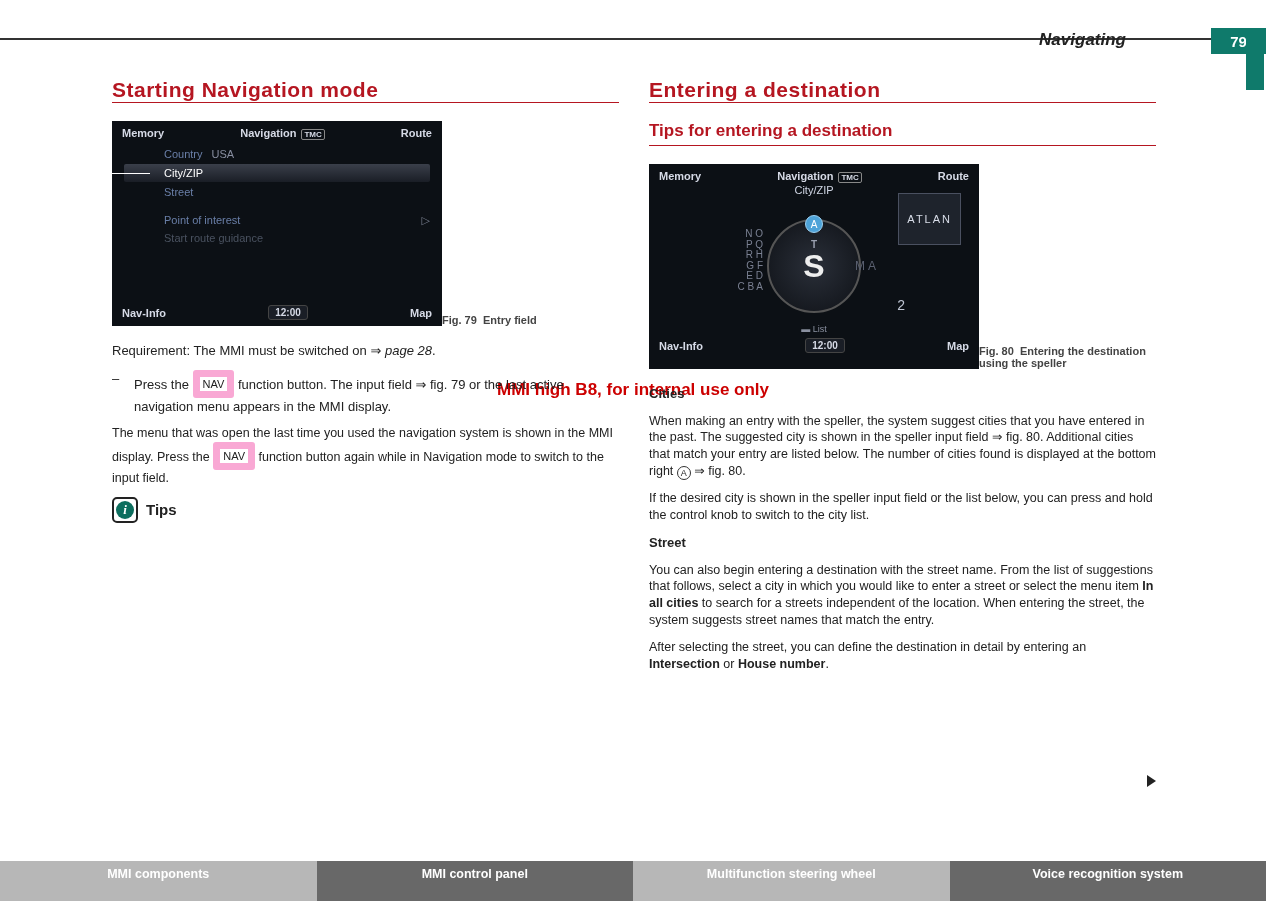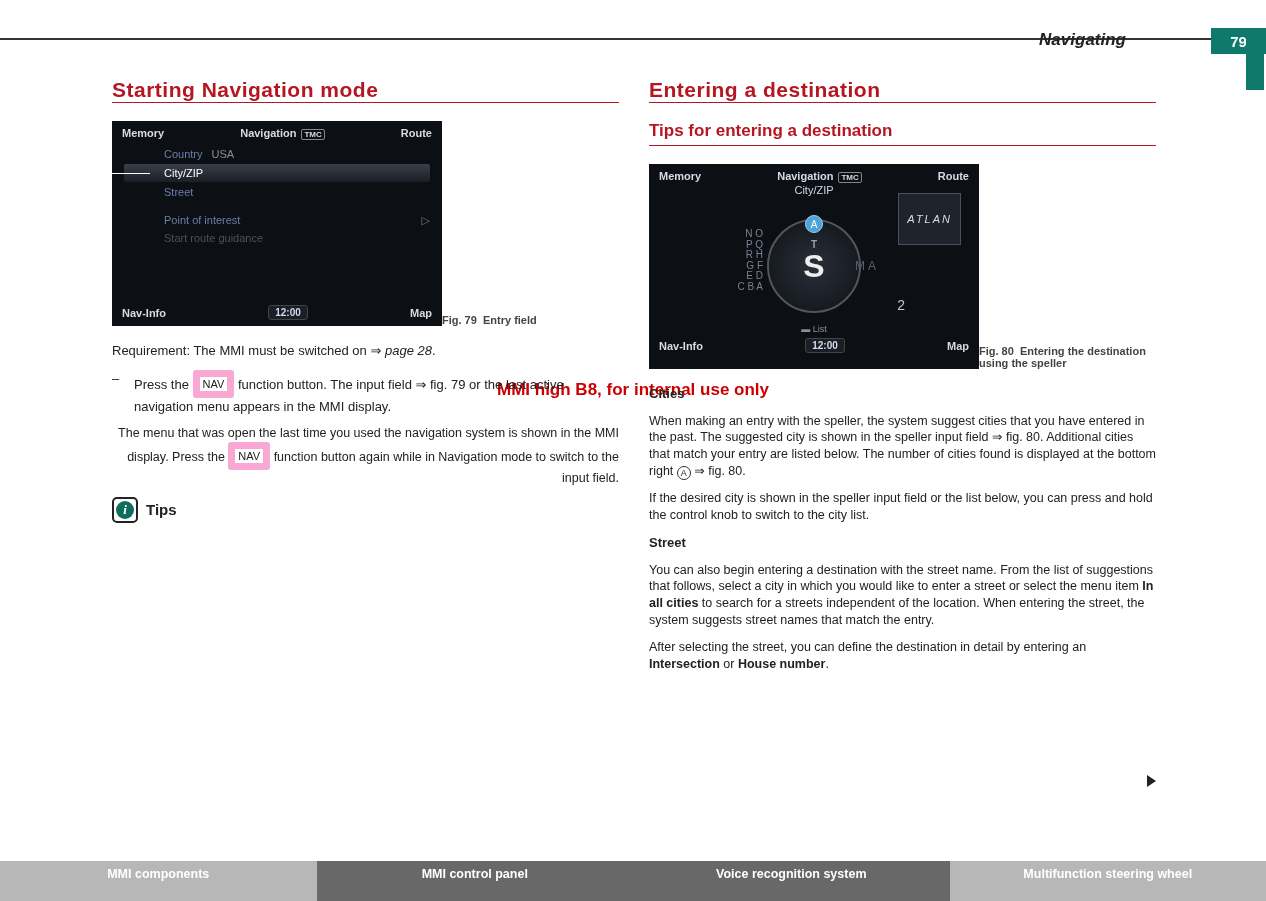--- a/index.html
+++ b/index.html
@@ -343,21 +343,21 @@
     <p class="body">
       <span>Requirement: The MMI must be switched on ⇒ </span><em class="link">page 28</em><span>.</span>
     </p>
 
     <ul class="dash">
       <li>
         <span>Press the </span><span class="nav-btn">NAV</span><span> function button. The input field ⇒ fig. 79 or the last active navigation menu appears in the MMI display.</span>
       </li>
     </ul>
 
-    <p class="body" style="font-size:12.5px;text-align:right;">
+    <p class="body" style="font-size:12.5px;">
       <span>The menu that was open the last time you used the navigation system is shown in the MMI display. Press the </span><span class="nav-btn">NAV</span><span> function button again while in Navigation mode to switch to the input field.</span>
     </p>
 
     <div class="tips-row">
       <div class="tips-icon">
           <span>i</span>
         </div>
       <div class="tips-label">Tips</div>
     </div>
   </div>
@@ -379,21 +379,21 @@
         <div class="spell-field">
           <span class="lbl">City/ZIP</span>
         </div>
         <div class="fig-speller">
           <div class="speller-circle">
             <div class="speller-arc">N O P Q R
 H G F E D C B A</div>
             <div class="speller-next">T</div>
             <div class="speller-big">S</div>
             <div style="position:absolute;right:-102px;top:-8px;">
-              <span class="box" style="background:#1e232c;border:1px solid #4a5060;color:#d8dde8;padding:19px 8px;letter-spacing:2px;font-style:italic;">ATLAN</span>
+              <span class="box" style="background:#1e232c;border:1px solid #4a5060;color:#d8dde8;padding:19px 8px;letter-spacing:2px;">ATLAN</span>
             </div>
             <div class="speller-sel">
               <span>A</span>
             </div>
             <div class="speller-rightfade">MA</div>
             <div class="speller-count">2</div>
           </div>
           <div style="position:absolute;bottom:2px;left:50%;transform:translateX(-50%);font-size:9px;color:#8a90a0;">▬ <span>List</span></div>
         </div>
         <div class="fig-bottom">
@@ -421,15 +421,15 @@
       <span>After selecting the street, you can define the destination in detail by entering an </span><strong>Intersection</strong><span> or </span><strong>House number</strong><span>.</span>
     </p>
   </div>
 </div>
 
 <div class="cont-tri"></div>
 
 <div class="footer-tabs">
   <div class="tab tab-light">MMI components</div>
   <div class="tab tab-dark">MMI control panel</div>
+  <div class="tab tab-light">Multifunction steering wheel</div>
   <div class="tab tab-dark">Voice recognition system</div>
-  <div class="tab tab-light">Multifunction steering wheel</div>
 </div>
 
 </body></html>

